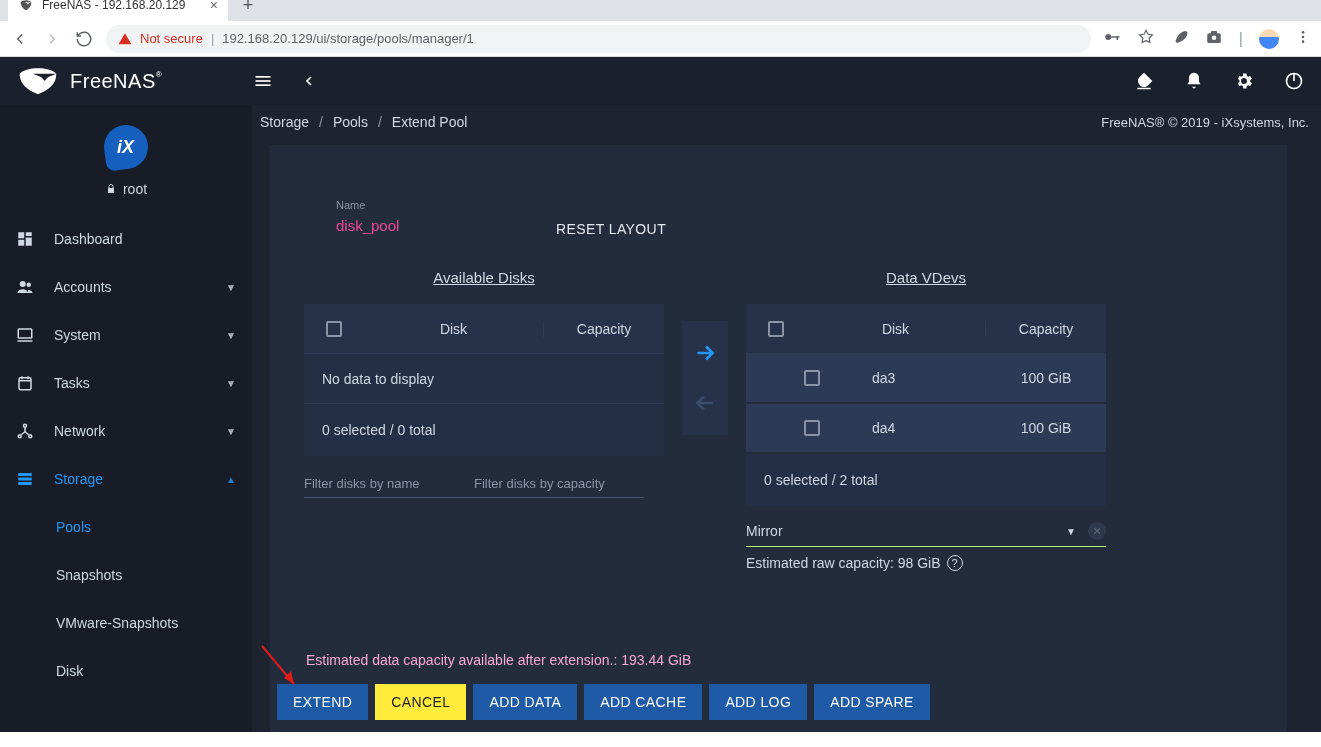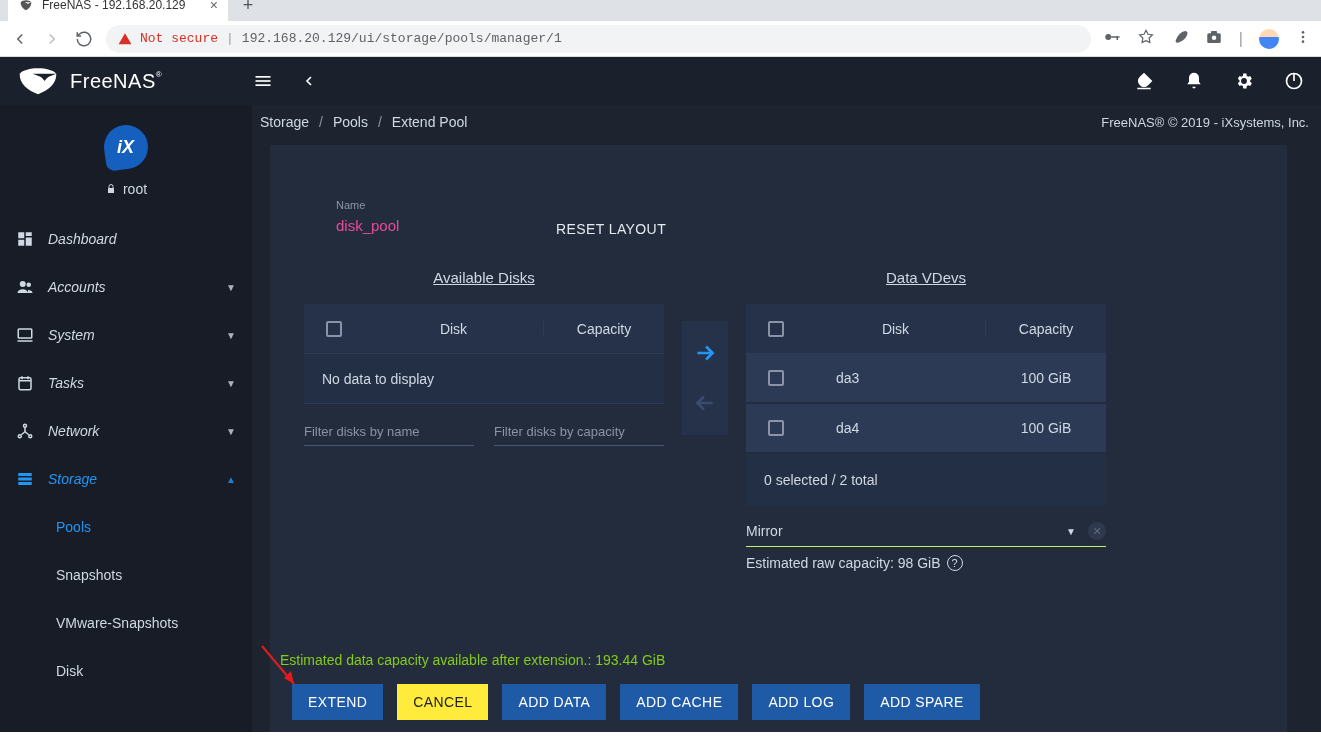--- a/index.html
+++ b/index.html
@@ -9,21 +9,21 @@
   .browser-chrome { width: 100%; background: #fff; }
   .tab-strip { height: 21px; background: #dee1e6; display: flex; align-items: flex-end; padding-left: 8px; }
   .tab { background: #fff; height: 32px; width: 220px; border-radius: 8px 8px 0 0; display: flex; align-items: center; padding: 0 10px; gap: 8px; font-size: 12px; color: #333; }
   .tab .favicon { width: 16px; height: 16px; display: flex; align-items: center; justify-content: center; color: #555; }
   .tab .tab-close { margin-left: auto; font-size: 14px; color: #666; }
   .new-tab { width: 28px; height: 28px; display: flex; align-items: center; justify-content: center; font-size: 18px; color: #555; margin-left: 6px; margin-bottom: 2px; }
 
   .addr-bar { height: 36px; background: #fff; display: flex; align-items: center; padding: 0 10px; gap: 12px; border-bottom: 1px solid #dadce0; }
   .nav-btn { width: 20px; height: 20px; color: #5f6368; display: flex; align-items: center; justify-content: center; }
   .nav-btn.disabled { color: #bdbdbd; }
-  .url-box { flex: 1; height: 28px; background: #f1f3f4; border-radius: 14px; display: flex; align-items: center; padding: 0 12px; gap: 8px; font-size: 13px; font-family: Liberation Mono, monospace; }
+  .url-box { flex: 1; height: 28px; background: #f1f3f4; border-radius: 14px; display: flex; align-items: center; padding: 0 12px; gap: 8px; font-size: 13px; }
   .not-secure { color: #d93025; }
   .url-sep { color: #9aa0a6; }
   .url-text { color: #5f6368; }
   .chrome-icons { display: flex; align-items: center; gap: 16px; color: #5f6368; }
   .avatar { width: 20px; height: 20px; border-radius: 50%; background: linear-gradient(#ffd9b3 40%, #4285f4 40%); }
 
   
   .app { width: 100%; height: calc(747px - 72px); display: flex; flex-direction: column; background: #1d2430; }
 
   .topbar { height: 48px; background: #1a202c; display: flex; align-items: center; padding: 0 16px; color: #fff; }
@@ -36,21 +36,21 @@
   .icon-btn { width: 22px; height: 22px; display: flex; align-items: center; justify-content: center; }
 
   .app-body { flex: 1; display: flex; min-height: 0; }
 
   .sidebar { width: 252px; background: #171c26; color: #cfd8e3; display: flex; flex-direction: column; padding-top: 20px; font-size: 14px; overflow: hidden; }
   .sidebar-header { display: flex; flex-direction: column; align-items: center; gap: 12px; margin-bottom: 18px; }
   .ix-logo { width: 44px; height: 44px; background: #155fbf; border-radius: 50% 50% 50% 20%; display: flex; align-items: center; justify-content: center; color: #fff; font-style: italic; font-weight: bold; font-size: 18px; transform: rotate(-8deg); }
   .ix-logo span { transform: rotate(8deg); }
   .root-user { display: flex; align-items: center; gap: 6px; color: #cfd8e3; font-size: 14px; }
   .nav-list { list-style: none; }
-  .nav-item { display: flex; align-items: center; height: 48px; padding: 0 16px 0 14px; gap: 12px; cursor: pointer; font-style: italic; }
+  .nav-item { display: flex; align-items: center; height: 48px; padding: 0 16px 0 14px; gap: 18px; cursor: pointer; }
   .nav-item .nav-icon { width: 22px; height: 22px; display: flex; align-items: center; justify-content: center; }
   .nav-item.active { color: #2196f3; }
   .nav-item .chev { margin-left: auto; font-size: 10px; opacity: 0.8; }
   .sub-list { list-style: none; }
   .sub-item { height: 48px; display: flex; align-items: center; padding-left: 56px; cursor: pointer; }
   .sub-item.active { color: #2196f3; }
 
   .main { flex: 1; display: flex; flex-direction: column; background: #1d2430; min-width: 0; }
   .breadcrumb-row { height: 34px; display: flex; align-items: center; padding: 0 8px 0 4px; color: #cfd8e3; font-size: 14px; }
   .breadcrumb-row .crumb { padding: 0 4px; }
@@ -75,42 +75,42 @@
   .tbl .th { text-align: center; }
   .tbl .th.chk { width: 60px; display:flex; justify-content:center; }
   .tbl .th.disk { flex: 1; border-right: 1px solid #2f3b55; }
   .tbl .th.cap { width: 120px; }
   .tbl .trow { display: flex; height: 50px; align-items: center; border-bottom: 1px solid #2f3b55; }
   .tbl .trow.noData { padding-left: 18px; background: #232f44; }
   .tbl .td.chk { width: 60px; display:flex; justify-content:center; }
   .tbl .td.disk { flex: 1; padding-left: 30px; }
   .tbl .td.cap { width: 120px; text-align: center; }
   .tbl .tfoot { height: 52px; display: flex; align-items: center; padding-left: 18px; background: #232f44; }
-  .right .trow.data { background: #2c3a55; border-bottom: 2px solid #232c3d; }
+  .right .trow.data { background: #2c3a55; border-bottom: 2px solid #232c3d; padding-left: 36px; }
   .checkbox { width: 16px; height: 16px; border: 2px solid #8a94a6; border-radius: 2px; display: inline-block; }
 
   .arrow-col { width: 46px; background: #26324a; height: 114px; margin-top: 52px; display: flex; flex-direction: column; align-items: center; justify-content: center; gap: 0; }
   .arrow-col .arr { width: 40px; height: 50px; display: flex; align-items: center; justify-content: center; font-size: 24px; }
   .arr.active { color: #2196f3; }
   .arr.dim { color: #3a4c6e; }
 
-  .filters-row { display: flex; gap: 20px; margin: 14px 0 0 0; }
+  .filters-row { display: flex; margin: 14px 0 0 0; }
   .filter-input { width: 170px; border: none; border-bottom: 1px solid #4a5878; background: transparent; color: #cfd8e3; font-size: 13px; padding: 6px 0; outline: none; }
   .filter-input::placeholder { color: #8a94a6; }
 
   .vdev-meta { margin-top: 10px; color: #cfd8e3; font-size: 14px; }
   .vdev-type-row { display: flex; align-items: center; border-bottom: 1px solid #bef264; padding: 6px 0; }
   .vdev-type-row .chev { margin-left: auto; font-size: 10px; margin-right: 6px; }
   .vdev-remove { width: 18px; height: 18px; border-radius: 50%; background: #3a4660; color: #9aa6bd; font-size: 11px; display: flex; align-items: center; justify-content: center; margin-left: 6px; opacity: 0.5; }
   .est-raw { margin-top: 8px; display: flex; align-items: center; gap: 6px; }
   .help-circle { width: 16px; height: 16px; border: 1.5px solid #cfd8e3; border-radius: 50%; font-size: 11px; display: flex; align-items: center; justify-content: center; }
 
-  .est-total { position: absolute; left: 10px; bottom: 64px; color: #84cc16; font-size: 14px; }
-
-  .footer-buttons { position: absolute; left: 22px; bottom: 12px; display: flex; gap: 14px; align-items: center; }
+  .est-total { position: absolute; left: 36px; bottom: 64px; color: #f9a8d4; font-size: 14px; }
+
+  .footer-buttons { position: absolute; left: 7px; bottom: 12px; display: flex; gap: 7px; align-items: center; }
   .btn { height: 36px; padding: 0 16px; border: none; font-size: 14px; letter-spacing: 0.4px; cursor: pointer; color: #fff; background: #1e5aa6; }
   .btn.cancel { background: #ffeb3b; color: #222; }
 
   .red-arrow { position: absolute; left: -16px; bottom: 34px; pointer-events: none; }
 </style>
 </head>
 <body>
 
 <div class="browser-chrome">
   <div class="tab-strip">
@@ -353,20 +353,23 @@
                 <div class="thead">
                   <div class="th chk">
                       <span class="checkbox"></span>
                     </div>
                   <div class="th disk">Disk</div>
                   <div class="th cap">Capacity</div>
                 </div>
                 <div class="trow noData">
                     <span>No data to display</span>
                   </div>
+                <div class="tfoot">
+                    <span>0 selected / 0 total</span>
+                  </div>
               </div>
               <div class="filters-row">
                 <input class="filter-input" placeholder="Filter disks by name" style="">
                 <input class="filter-input" placeholder="Filter disks by capacity" style="">
               </div>
             </div>
 
             <div class="arrow-col">
               <div class="arr active">
                 <svg width="26" height="26" viewBox="0 0 24 24" fill="none" stroke="#2196f3" stroke-width="2.5">

